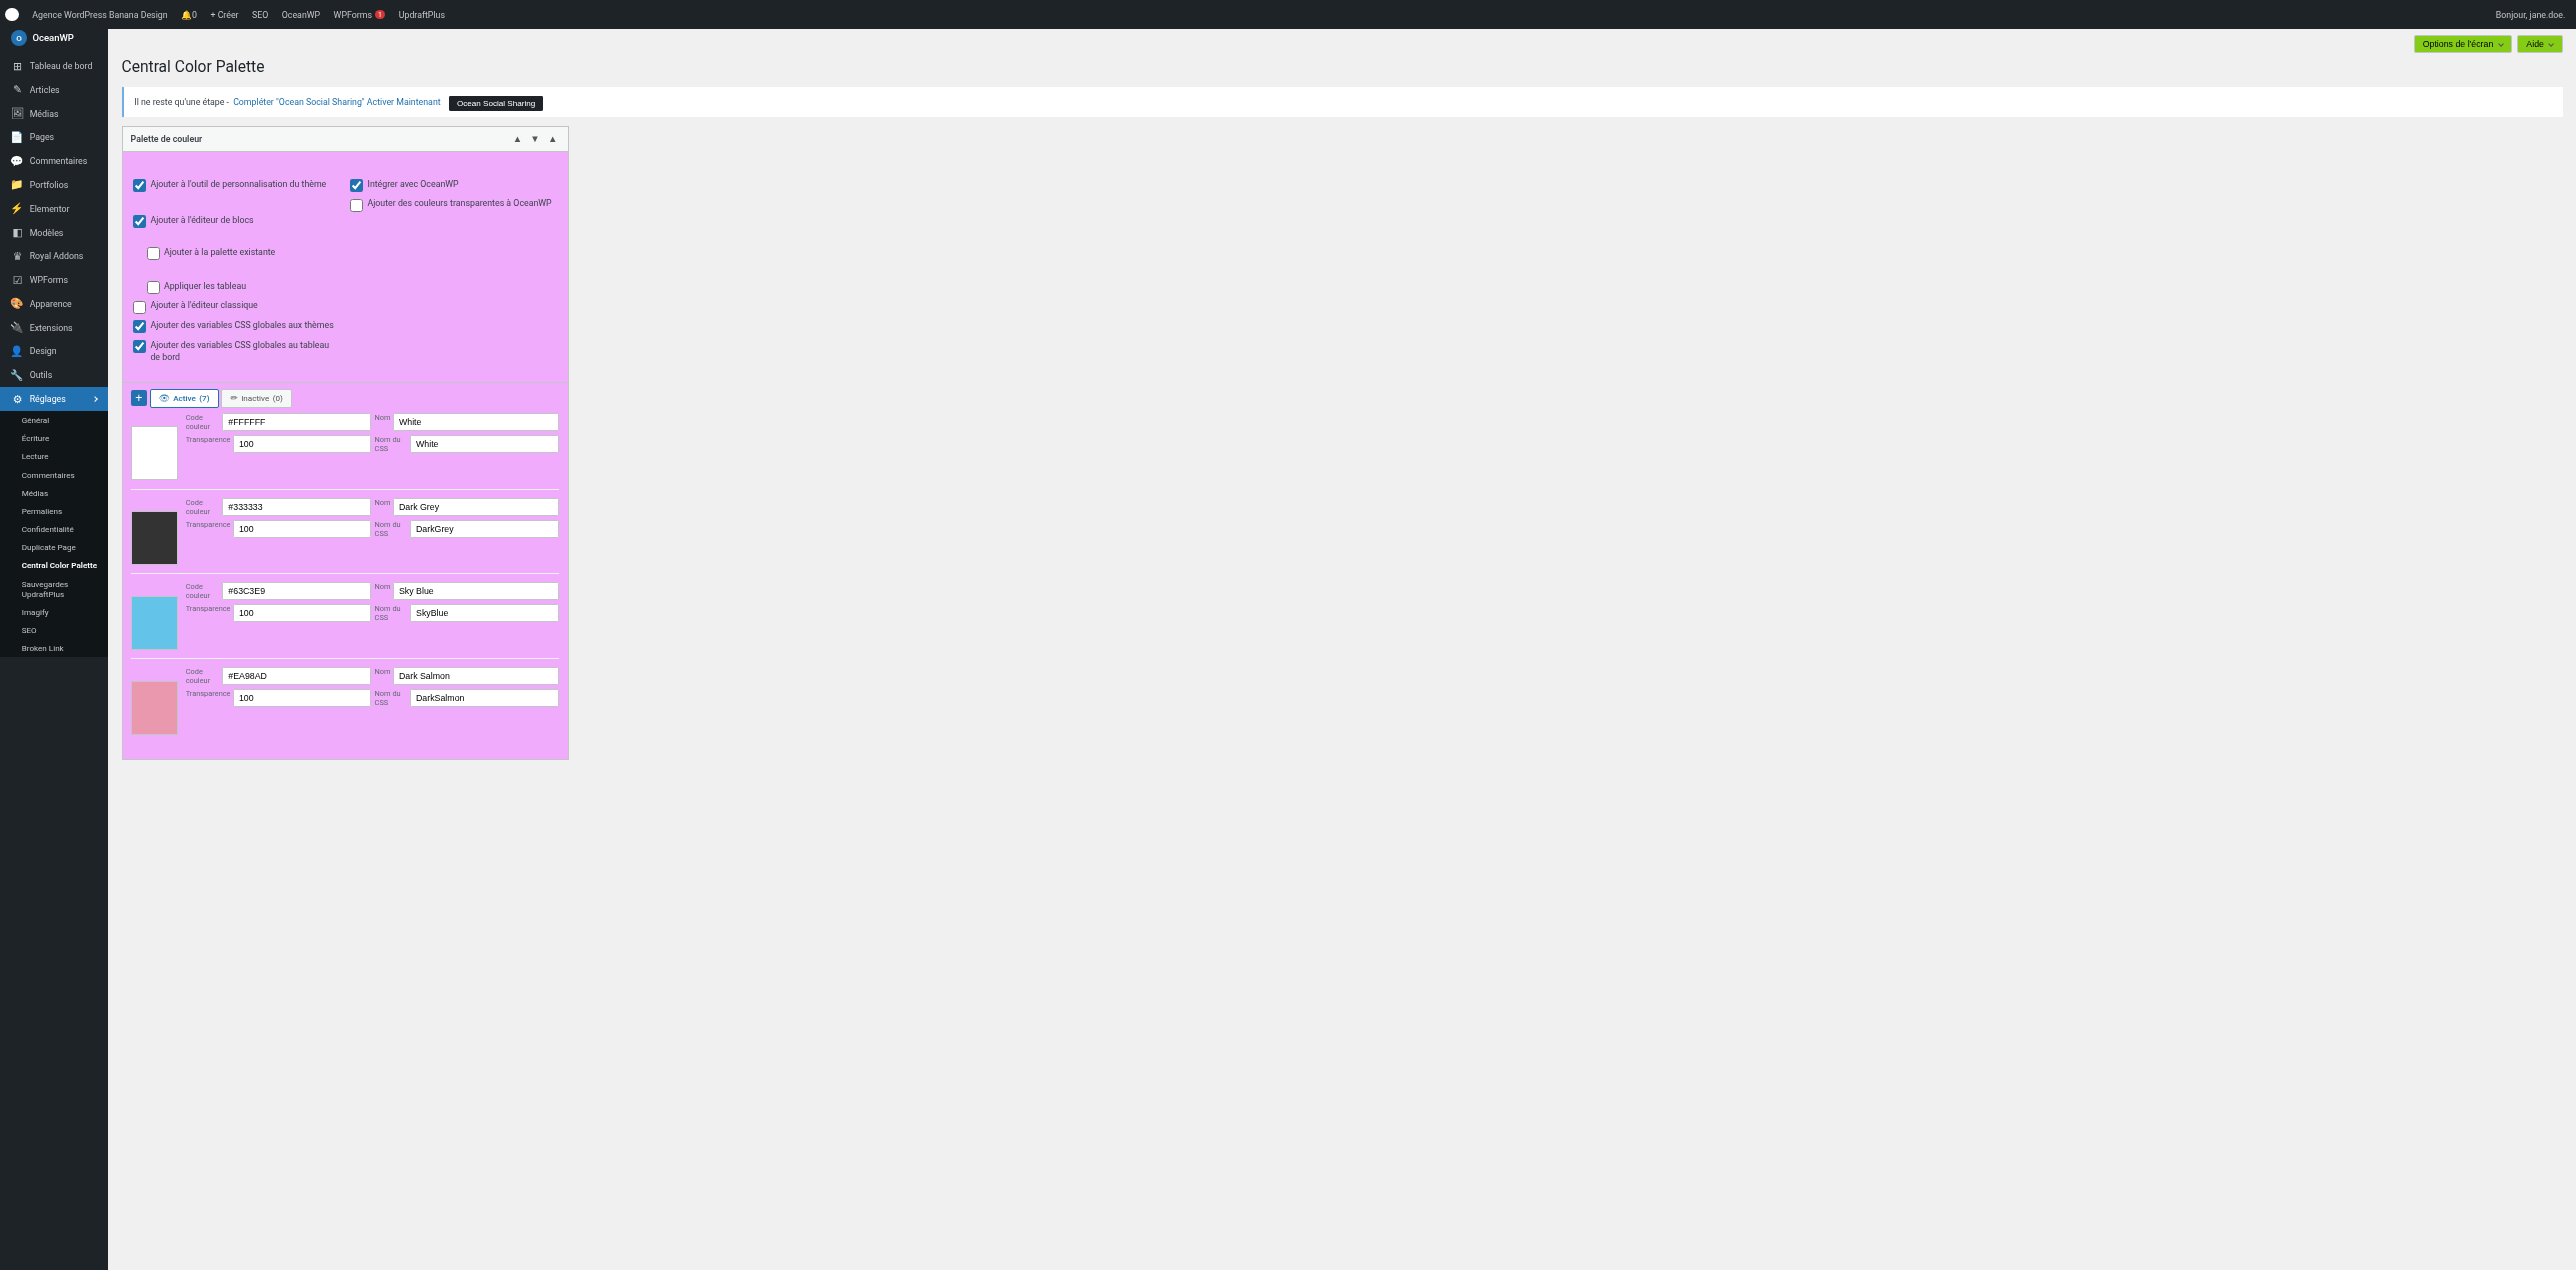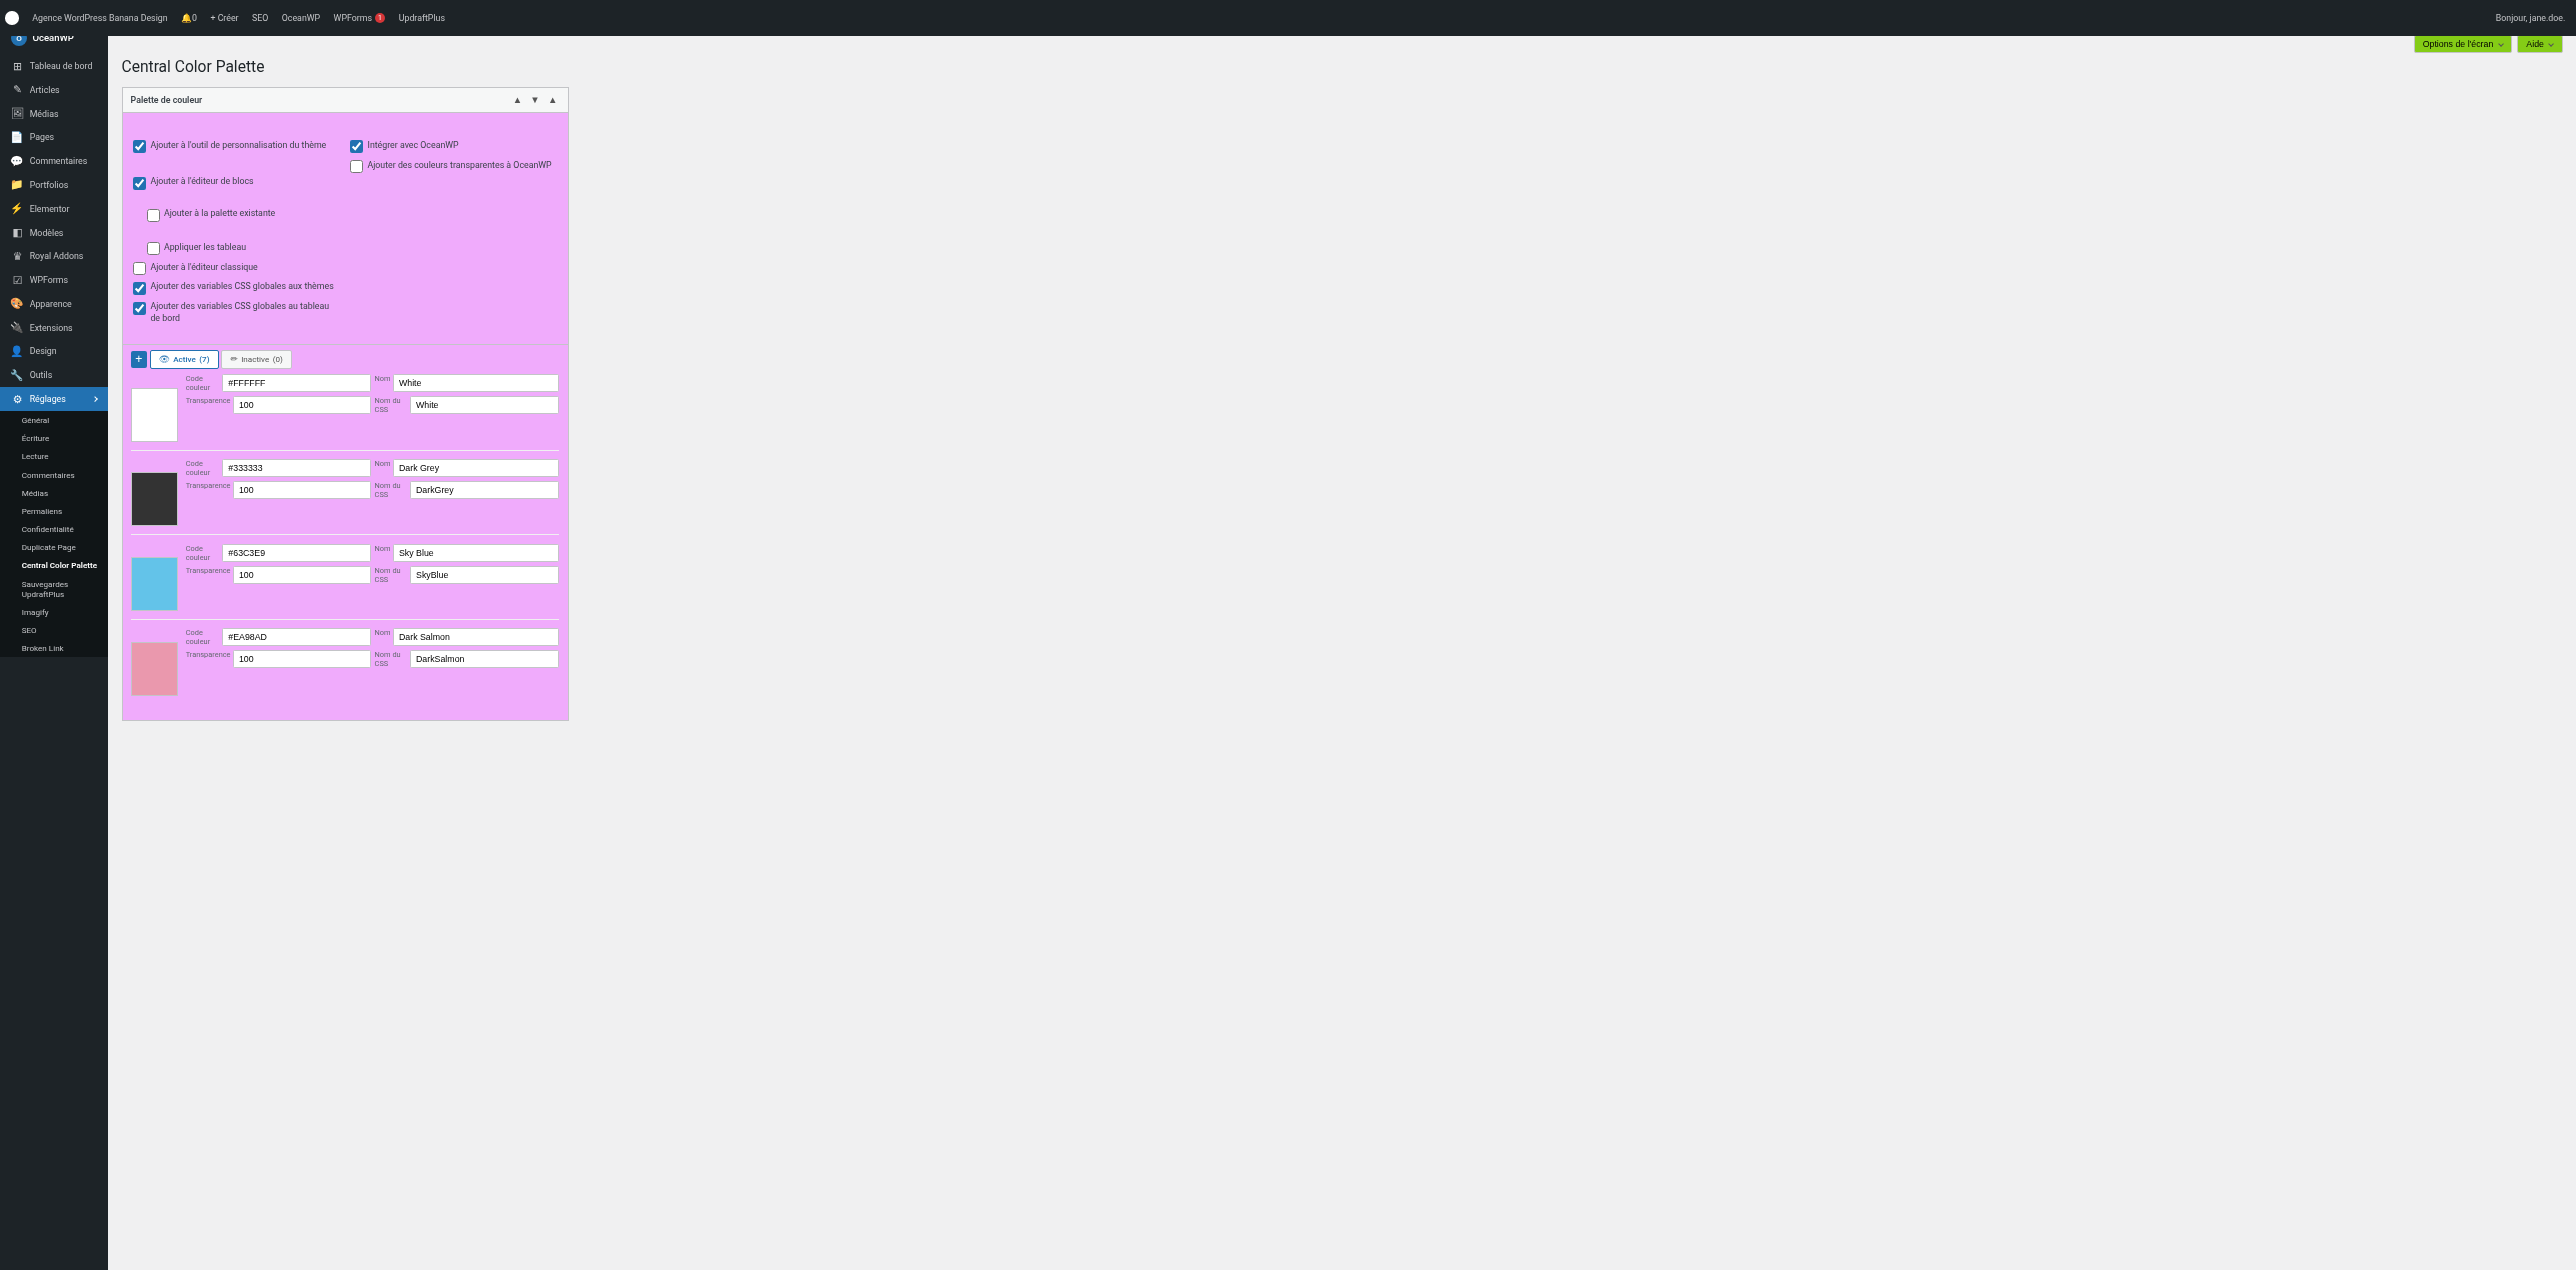--- a/index.html
+++ b/index.html
@@ -2,21 +2,21 @@
 <html style="font-size:10.8px"><head>
   <meta charset="utf-8">
   <style>
     * { box-sizing: border-box; margin: 0; padding: 0; }
     body { font-family: -apple-system, BlinkMacSystemFont, "Segoe UI", Roboto, sans-serif; font-size: 8.8px; background: #f0f0f1; color: #3c434a; }
 
     
     #wpadminbar {
       background: #1d2327;
       color: #fff;
-      height: 36px;
+      height: 29px;
       display: flex;
       align-items: center;
       padding: 0 5.4px;
       position: fixed;
       top: 0; left: 0; right: 0;
       z-index: 9999;
       font-size: 8.8px;
     }
     .adminbar-left { display: flex; align-items: center; gap: 2.7px; flex: 1; }
     .adminbar-logo { width: 13.5px; height: 13.5px; background: #fff; border-radius: 50%; display: flex; align-items: center; justify-content: center; margin-right: 5.4px; }
@@ -376,20 +376,26 @@
         <span style="border-right:1.4px solid #555;border-bottom:1.4px solid #555;width:4.1px;height:4.1px;transform:rotate(45deg);display:inline-block;margin-left:2.7px;"></span>
       </button>
       <button class="screen-meta-btn">
         <span>Aide</span>
         <span style="border-right:1.4px solid #555;border-bottom:1.4px solid #555;width:4.1px;height:4.1px;transform:rotate(45deg);display:inline-block;margin-left:2.7px;"></span>
       </button>
     </div>
 
     <h1 class="page-title">Central Color Palette</h1>
 
+    <div class="notice-banner">
+      <span>Il ne reste qu'une étape -</span>
+      <a href="#">Compléter "Ocean Social Sharing" Activer Maintenant</a>
+      <br>
+      <button class="notice-plugin-btn">Ocean Social Sharing</button>
+    </div>
 
     <div class="panel">
 
       <div class="panel-header">
         <span>Palette de couleur</span>
         <div class="panel-header-controls">
           <span class="panel-ctrl">▲</span>
           <span class="panel-ctrl">▼</span>
           <span class="panel-ctrl">▲</span>
         </div>

